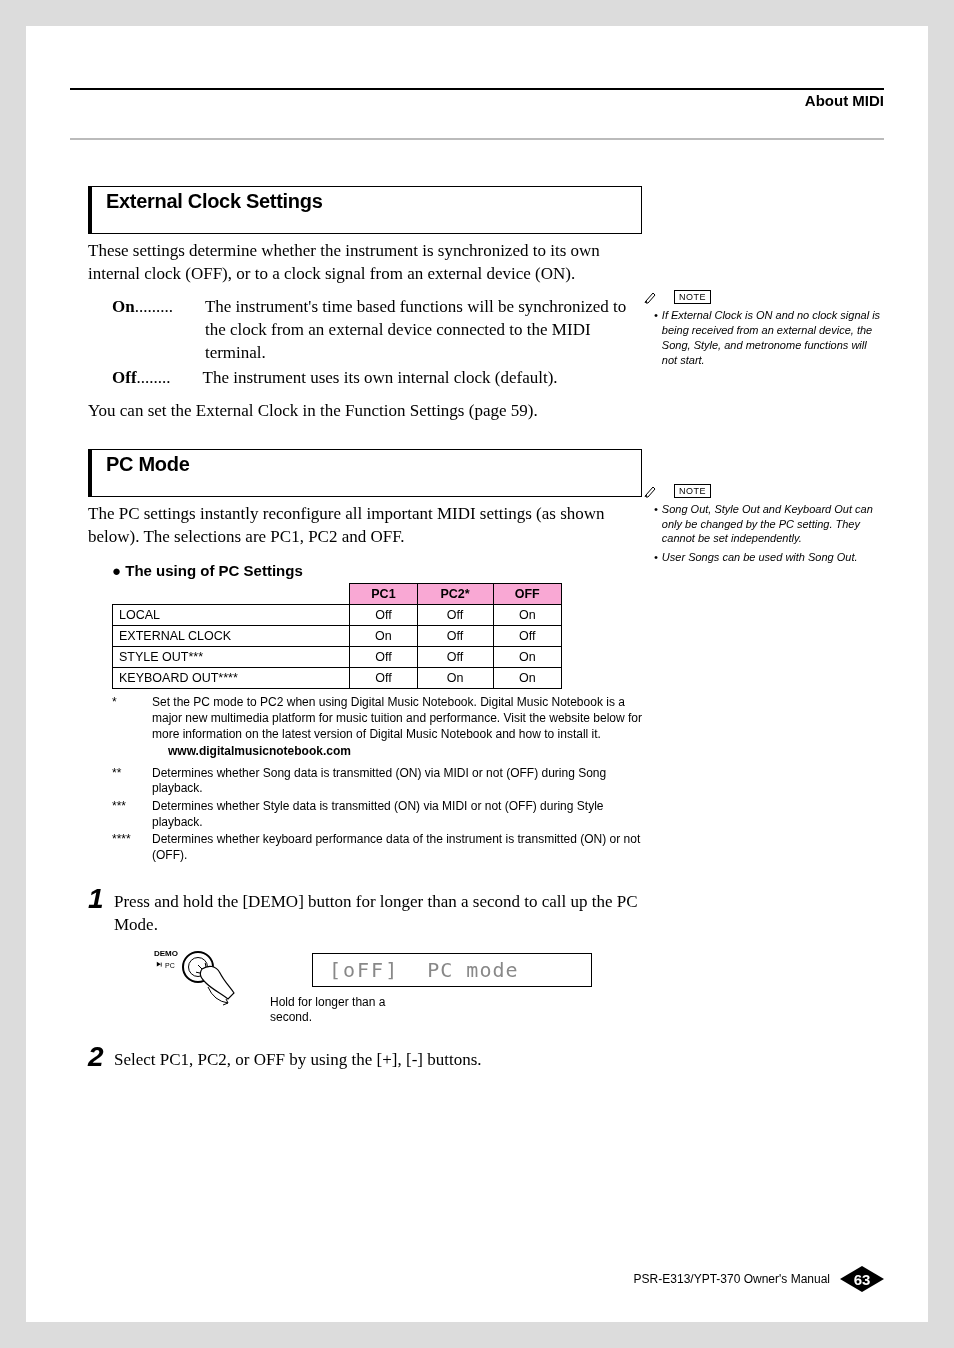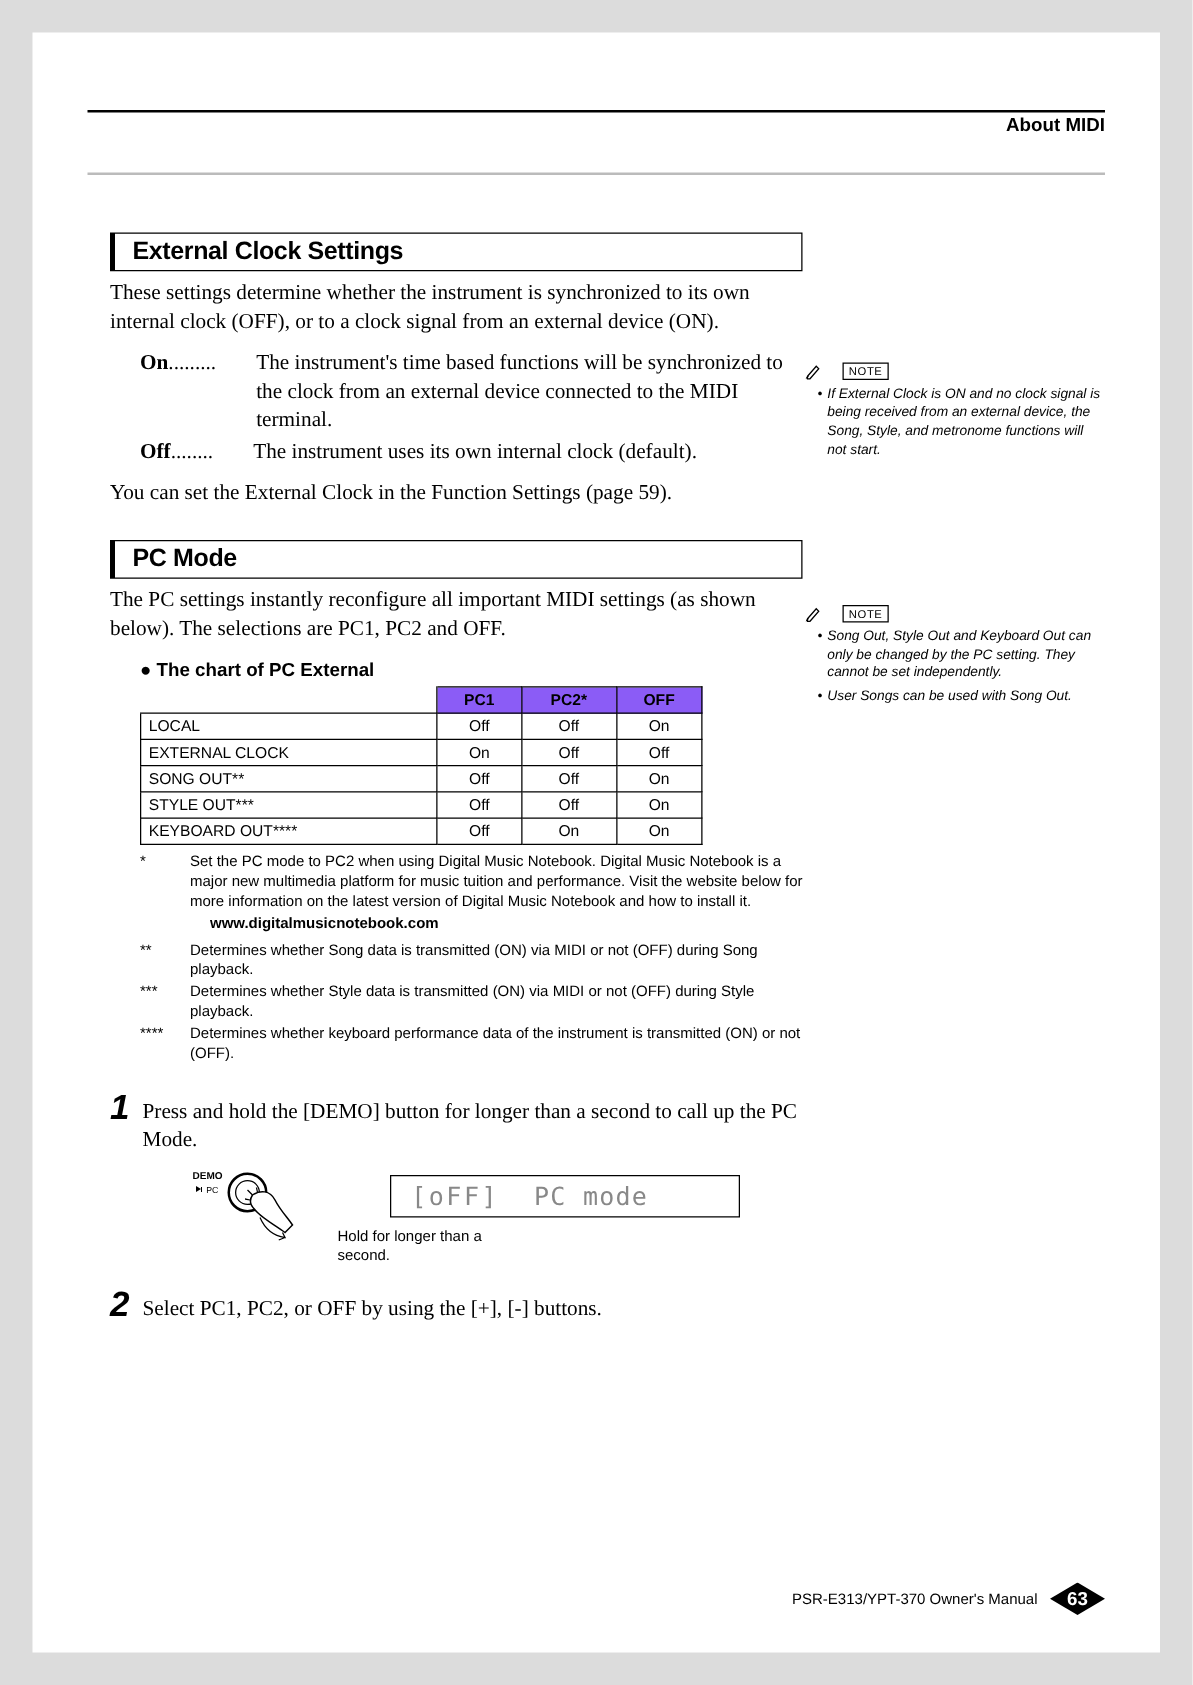--- a/index.html
+++ b/index.html
@@ -52,21 +52,21 @@
     width: 554px;
     float: left;
   }
   .side-col {
     width: 240px;
     float: right;
   }
   .section-heading {
     border: 1px solid #000;
     border-left: 4px solid #000;
-    padding: 3px 12px 3px 14px;
+    padding: 3px 12px 20px 14px;
     font-family: Arial, Helvetica, sans-serif;
     font-weight: 900;
     font-size: 20px;
     letter-spacing: -0.3px;
     margin-bottom: 6px;
     width: 554px;
   }
   .body-text {
     font-size: 17px;
     line-height: 1.35;
@@ -97,21 +97,21 @@
     font-size: 12.5px;
     margin-left: 24px;
     width: 450px;
   }
   table.settings th, table.settings td {
     border: 1px solid #000;
     padding: 2px 6px;
     height: 21px;
   }
   table.settings th {
-    background: #8b5cf6;
+    background: #f9a8d4;
     font-weight: bold;
     text-align: center;
   }
   table.settings td { text-align: center; }
   table.settings td:first-child { text-align: left; }
   table.settings th:first-child { background: #fff; border-top:1px solid #fff; border-left:1px solid #fff; }
   .footnotes {
     font-family: Arial, Helvetica, sans-serif;
     font-size: 12px;
     line-height: 1.3;
@@ -285,21 +285,21 @@
           <span class="def-term">Off</span>
             <span class="def-dots">........</span>
           <span class="def-desc">The instrument uses its own internal clock (default).</span>
         </div>
       </div>
       <p class="body-text">You can set the External Clock in the Function Settings (page 59).</p>
 
       <div class="section-heading" style="margin-top:26px;">PC Mode</div>
       <p class="body-text">The PC settings instantly reconfigure all important MIDI settings (as shown below). The selections are PC1, PC2 and OFF.</p>
 
-      <div class="chart-title">The chart of PC External</div>
+      <div class="chart-title">The using of PC Settings</div>
 
       <table class="settings">
         <thead>
           <tr>
             <th></th>
             <th>PC1</th>
             <th>PC2*</th>
             <th>OFF</th>
           </tr>
         </thead>
@@ -308,26 +308,20 @@
             <td>LOCAL</td>
             <td>Off</td>
             <td>Off</td>
             <td>On</td>
           </tr>
           <tr>
             <td>EXTERNAL CLOCK</td>
             <td>On</td>
             <td>Off</td>
             <td>Off</td>
-          </tr>
-          <tr>
-            <td>SONG OUT**</td>
-            <td>Off</td>
-            <td>Off</td>
-            <td>On</td>
           </tr>
           <tr>
             <td>STYLE OUT***</td>
             <td>Off</td>
             <td>Off</td>
             <td>On</td>
           </tr>
           <tr>
             <td>KEYBOARD OUT****</td>
             <td>Off</td>

